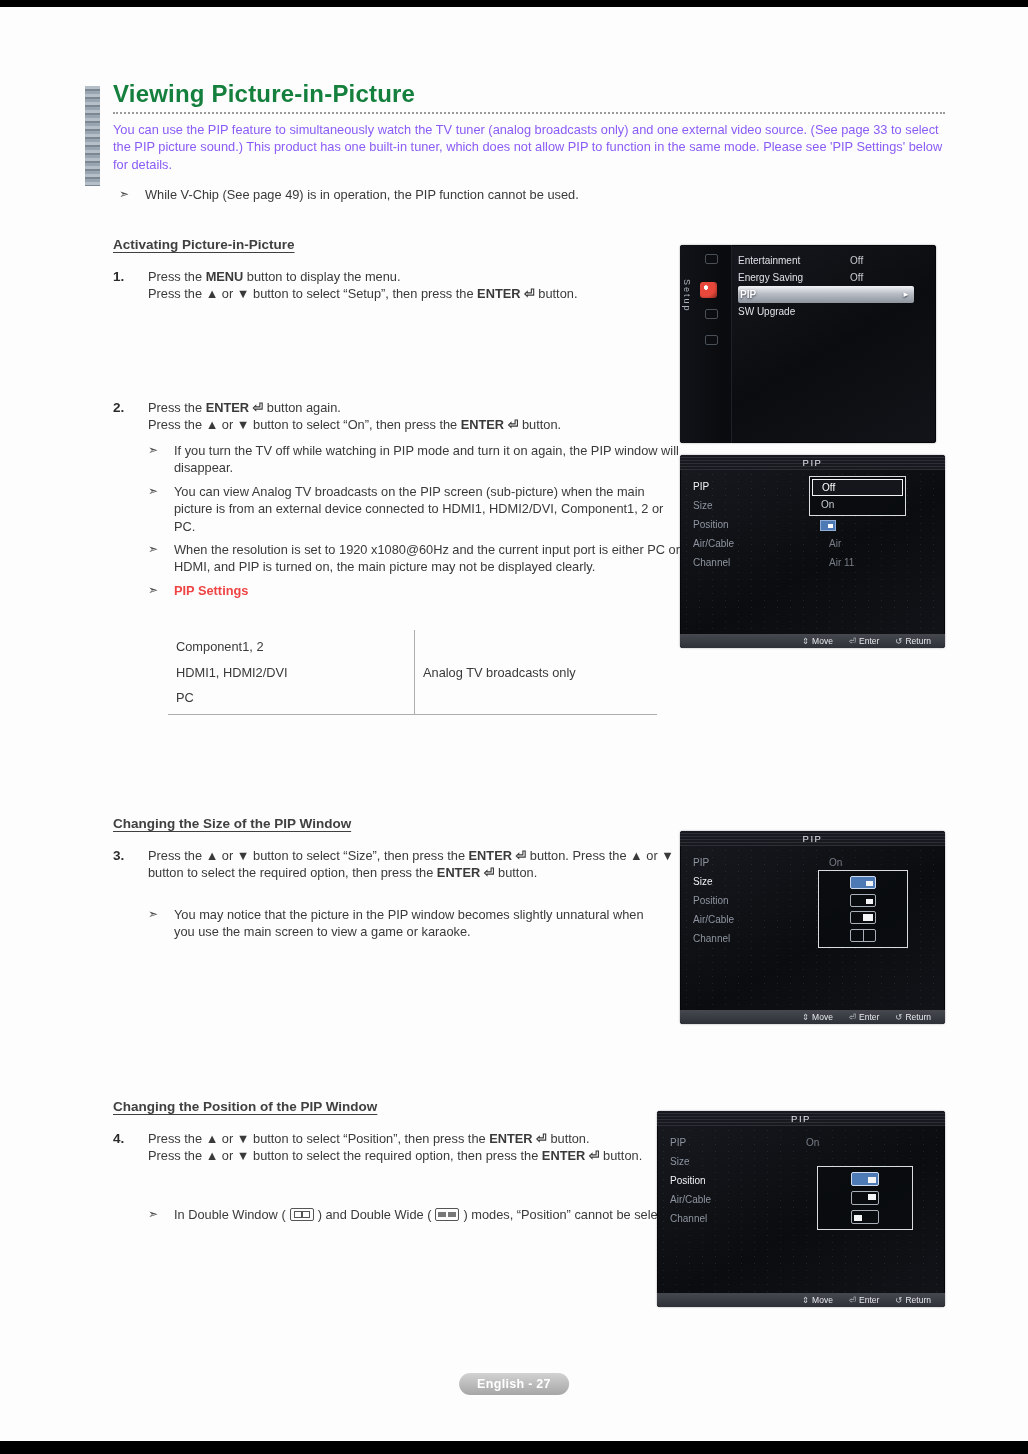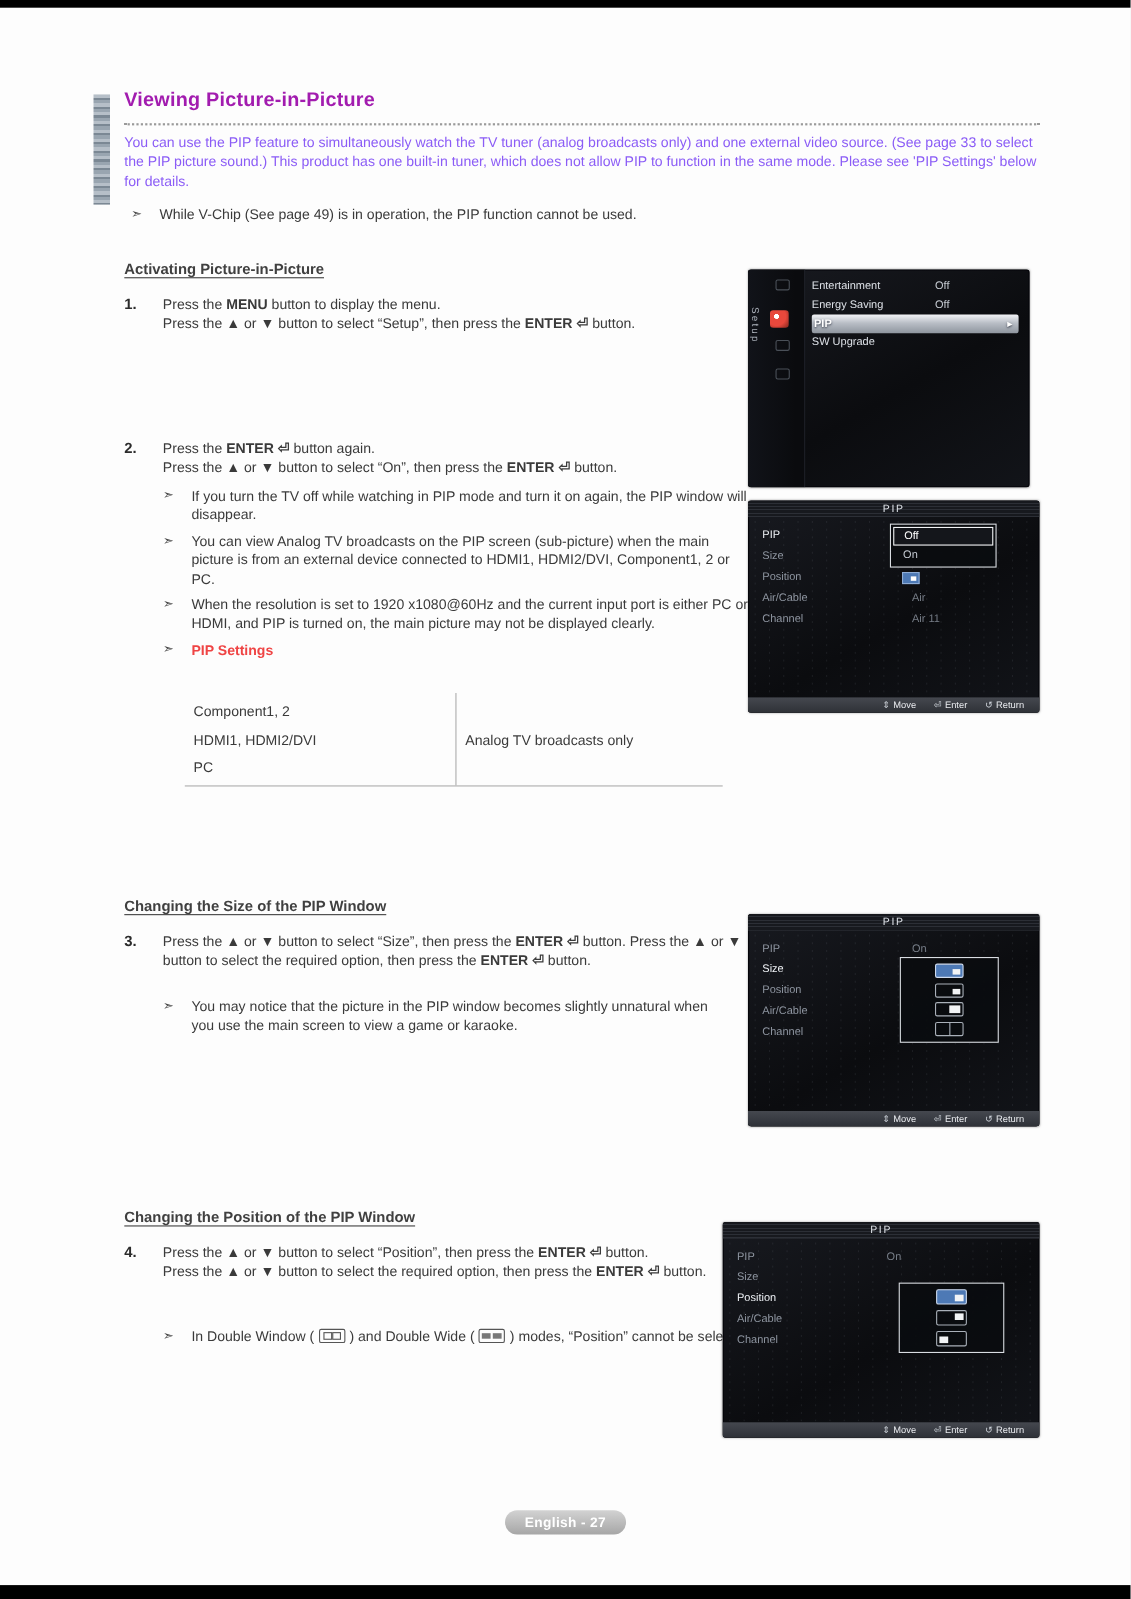--- a/index.html
+++ b/index.html
@@ -6,21 +6,21 @@
   * { box-sizing: border-box; margin: 0; padding: 0; }
   body { font-family: "Liberation Sans", sans-serif; background: #e8e8e8; }
   .page { position: relative; width: 1028px; height: 1454px; background: #fdfdfd; overflow: hidden; color: #3a3a3a; margin: 0 auto; }
 
   .edge-top { position: absolute; top: 0; left: 0; width: 100%; height: 7px; background: #000; }
   .edge-bottom { position: absolute; bottom: 0; left: 0; width: 100%; height: 13px; background: #000; }
 
   .deco-bar { position: absolute; left: 85px; top: 86px; width: 15px; height: 100px;
     background: repeating-linear-gradient(180deg, #b6bfc8 0 3px, #7b8894 3px 5px, #99a5b0 5px 8px); }
 
-  .title { position: absolute; left: 113px; top: 80px; font-size: 18px; font-weight: bold; color: #a21caf; letter-spacing: 0.2px; }
+  .title { position: absolute; left: 113px; top: 80px; font-size: 24px; font-weight: bold; color: #15803d; letter-spacing: 0.2px; }
   .title-rule { position: absolute; left: 113px; top: 112px; width: 832px; height: 0; border-top: 2px dotted #9a9a9a; }
   .intro { position: absolute; left: 113px; top: 121px; width: 832px; font-size: 12.8px; line-height: 17.4px; color: #8b5cf6; }
 
   .note-flex { display: flex; gap: 10px; }
   .note-marker { flex: 0 0 16px; font-size: 12px; color: #4a4a4a; line-height: 17.4px; }
   .note-text { flex: 1; font-size: 12.8px; line-height: 17.4px; }
   .top-note { position: absolute; left: 119px; top: 186px; width: 780px; }
 
   .sec-heading { position: absolute; font-size: 13.5px; font-weight: bold; color: #404040; text-decoration: underline; text-underline-offset: 3px; }
 
@@ -98,21 +98,21 @@
   .pb.br { right: 2px; bottom: 2px; } .pb.tr { right: 2px; top: 2px; } .pb.bl { left: 2px; bottom: 2px; }
 
   
   .tv-setup-side { position: absolute; left: 0; top: 0; bottom: 0; width: 52px;
     background: linear-gradient(90deg, #111319, #0a0b0e 85%); border-right: 1px solid #1d2027; }
   .vert-label { position: absolute; left: 2px; top: 34px; writing-mode: vertical-rl; font-size: 9px; letter-spacing: 2px; color: #aeb4bd; }
   .sic { position: absolute; left: 25px; width: 13px; height: 10px; border: 1px solid #4a5058; border-radius: 2px; }
   .sic.s1 { top: 9px; } .sic.s3 { top: 64px; } .sic.s4 { top: 90px; }
   .sic.colorful { left: 20px; top: 37px; width: 17px; height: 16px; border: none; border-radius: 3px;
     background: radial-gradient(circle at 35% 35%, #ffffff 0 14%, #e8483c 15% 55%, #7e261d 100%); }
-  .setup-rows { position: absolute; left: 58px; top: 7px; right: 10px; }
+  .setup-rows { position: absolute; left: 58px; top: 7px; right: 22px; }
   .su-row { position: relative; height: 17px; display: flex; align-items: center; font-size: 10px; color: #dde1e7; }
   .su-row .rv { position: absolute; left: 112px; color: #c6cbd2; }
   .su-row.hl { background: linear-gradient(#f2f3f6 0%, #b9bec6 45%, #8e959e 100%); border-radius: 2px;
     color: #fff; font-weight: bold; text-shadow: 0 1px 2px rgba(30,35,50,0.85); padding-left: 2px; }
   .su-row.hl .arr { position: absolute; right: 4px; font-size: 8px; color: #fff; }
 </style>
 </head>
 <body>
 
 <div class="page">

